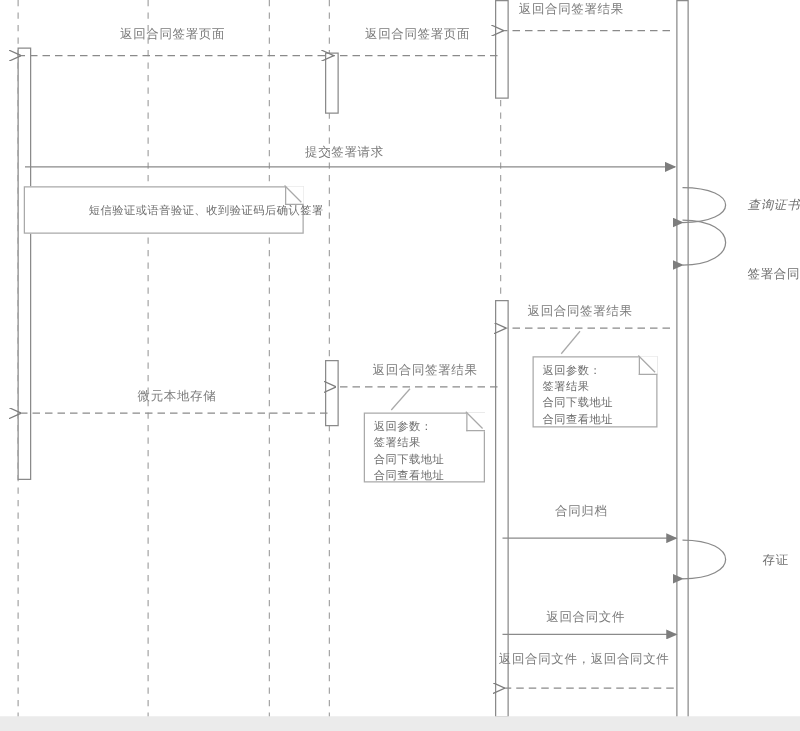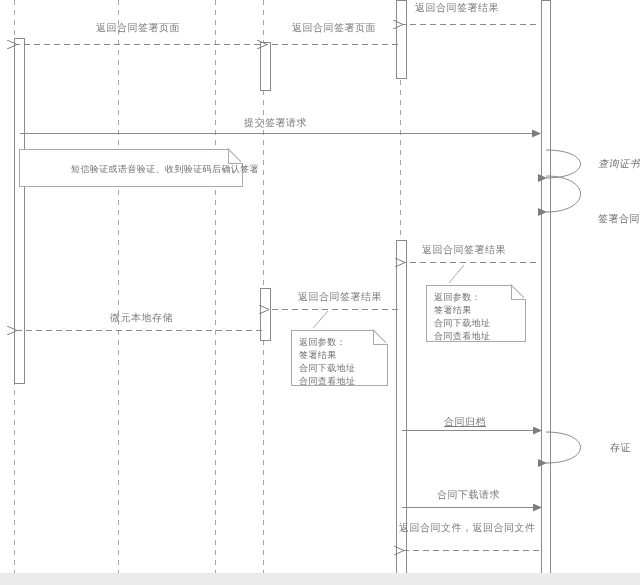--- a/index.html
+++ b/index.html
@@ -111,22 +111,22 @@
 </svg>
 
 <div id="labels-layer">
     <div class="msg-label" style="left: 415px; top: 2px;">返回合同签署结果</div>
     <div class="msg-label" style="left: 292px; top: 22px;">返回合同签署页面</div>
     <div class="msg-label" style="left: 96px; top: 22px;">返回合同签署页面</div>
     <div class="msg-label" style="left: 244px; top: 117px; text-align: right;">提交签署请求</div>
     <div class="msg-label" style="left: 422px; top: 244px;">返回合同签署结果</div>
     <div class="msg-label" style="left: 298px; top: 291px;">返回合同签署结果</div>
     <div class="msg-label" style="left: 110px; top: 312px;">微元本地存储</div>
-    <div class="msg-label" style="left: 444px; top: 416px; text-decoration: underline;">合同归档</div>
-    <div class="msg-label" style="left: 437px; top: 489px;">合同下载请求</div>
+    <div class="msg-label" style="left: 444px; top: 404px;">合同归档</div>
+    <div class="msg-label" style="left: 437px; top: 489px;">返回合同文件</div>
     <div class="msg-label" style="left: 399px; top: 522px;">返回合同文件，返回合同文件</div>
     <div class="side-label" style="left: 598px; top: 157px; font-style: italic;">查询证书</div>
     <div class="side-label" style="left: 598px; top: 188px; margin-top: 24px;">签署合同</div>
     <div class="side-label" style="left: 610px; top: 441px;">存证</div>
   </div>
 <div id="notes-layer">
     <div class="note" style="left: 19px; top: 149px; width: 224px; height: 38px; padding-left: 44px;">
       <div class="fold"></div>
       <div class="lines" style="padding-top: 13px;">
         <div>短信验证或语音验证、收到验证码后确认签署</div>

